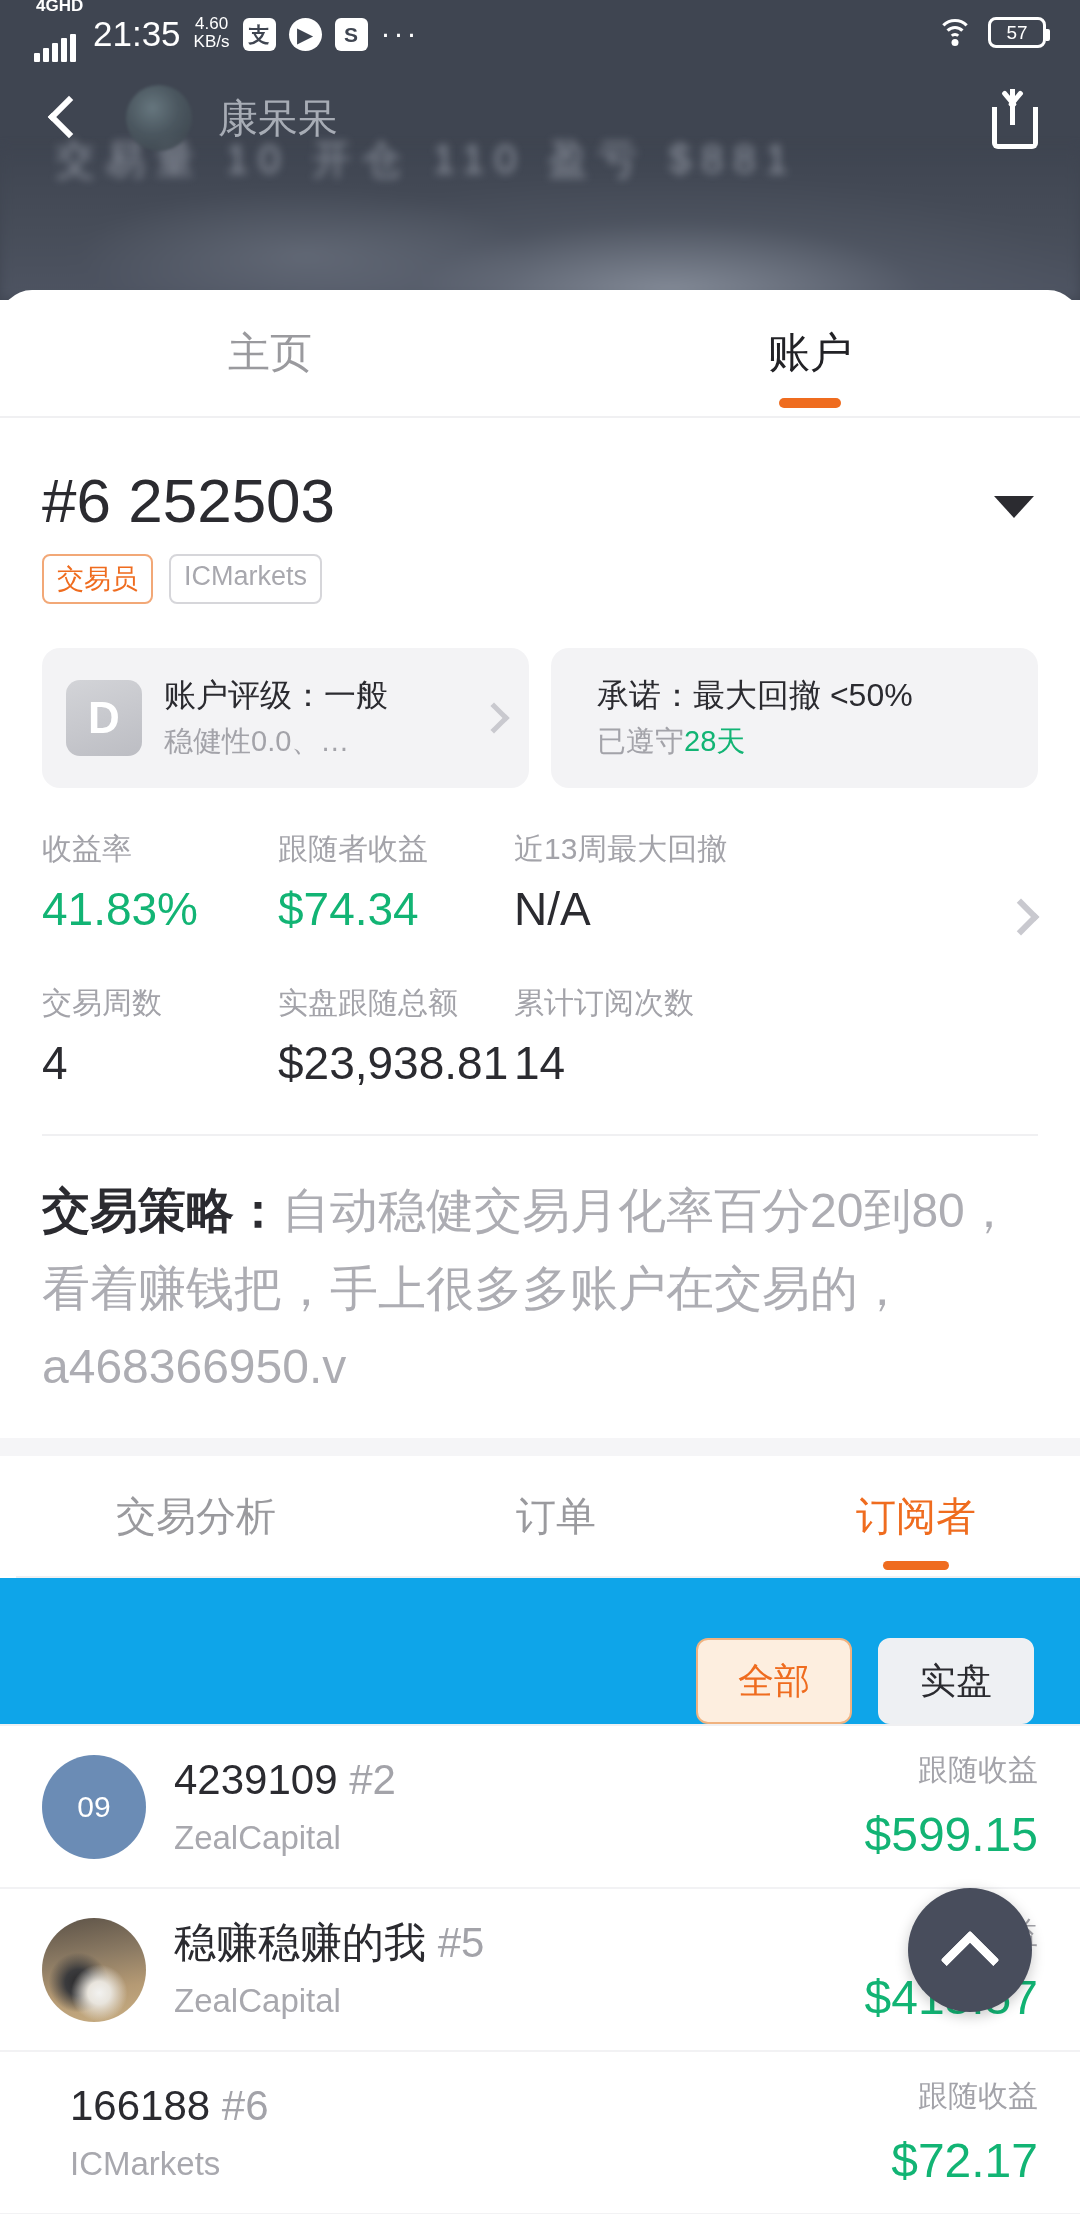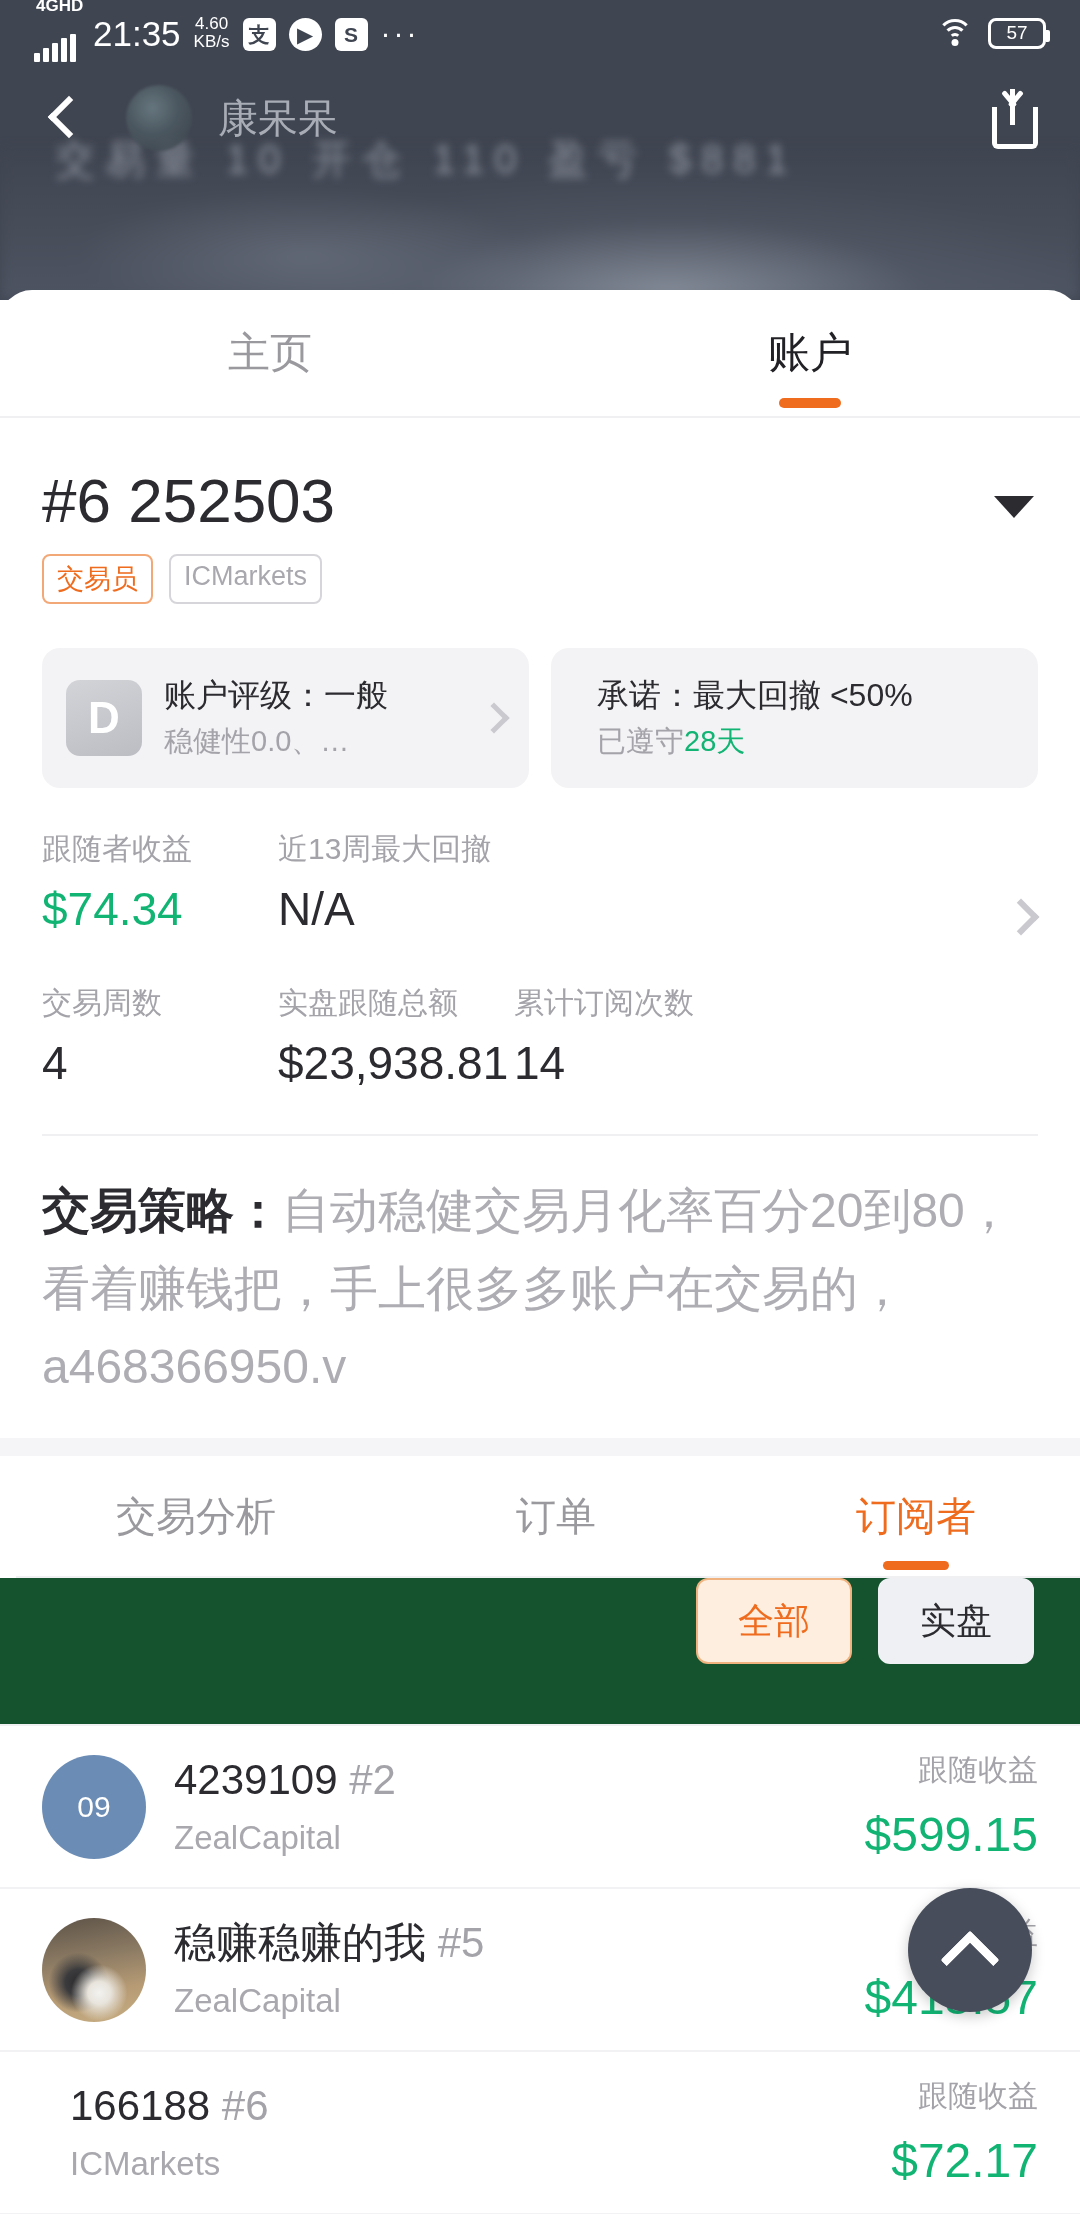--- a/index.html
+++ b/index.html
@@ -48,21 +48,21 @@
   .sig-bars i:nth-child(5){height:28px}
   .sb-time { font-size:35px; line-height:1; letter-spacing:0px; }
   .sb-speed { font-size:17px; line-height:1.08; text-align:center; }
   .sb-ic {
     width:33px; height:33px; border-radius:6px; background:#fff; color:#3f4551;
     display:flex; align-items:center; justify-content:center;
     font-size:21px; font-weight:bold;
   }
   .sb-ic.round { border-radius:50%; }
   .sb-dots { font-size:30px; letter-spacing:3px; line-height:0.6; padding-bottom:9px; }
-  .sb-right { margin-left:auto; display:flex; align-items:center; gap:14px; }
+  .sb-right { margin-left:auto; display:flex; align-items:flex-start; gap:14px; }
   .wifi { position:relative; width:38px; height:32px; }
   .wifi span {
     position:absolute; left:50%; transform:translateX(-50%);
     border:3.5px solid #fff; border-bottom-color:transparent;
     border-left-color:transparent; border-right-color:transparent;
     border-radius:50%;
   }
   .wifi span:nth-child(1){ width:36px; height:36px; top:2px; }
   .wifi span:nth-child(2){ width:24px; height:24px; top:9px; }
   .wifi span:nth-child(3){ width:12px; height:12px; top:16px; }
@@ -195,22 +195,22 @@
   .sub-tab.active span { color:#ef6c1f; }
   .sub-tab .bar {
     position:absolute; bottom:6px; left:50%; transform:translateX(-50%);
     width:66px; height:9px; border-radius:5px; background:#ef6c1f; display:none;
   }
   .sub-tab.active .bar { display:block; }
 
   
   .filters {
     position:absolute; left:0; top:1578px; width:1080px; height:148px;
-    display:flex; align-items:flex-start; justify-content:flex-end;
-    gap:26px; padding-right:46px; background:#14532d; border-bottom:2px solid #f0f0f2;
+    display:flex; align-items:flex-end; justify-content:flex-end;
+    gap:26px; padding-right:46px; background:#0ea5e9; border-bottom:2px solid #f0f0f2;
   }
   .chip {
     width:156px; height:86px; border-radius:12px;
     display:flex; align-items:center; justify-content:center;
     font-size:36px; cursor:pointer;
   }
   .chip.on { background:#fdeedf; border:2px solid #f0b27f; color:#ef6c1f; }
   .chip.off { background:#eef0f3; border:2px solid #eef0f3; color:#2b2b30; }
 
   
@@ -343,20 +343,24 @@
             <span>已遵守</span><span class="green">28天</span>
           </div>
         </div>
       </div>
     </div>
 
     <div class="stats">
       <div class="stats-chev"></div>
       <div class="srow">
         <div class="scell">
+          <div class="slabel">收益率</div>
+          <div class="sval green">41.83%</div>
+        </div>
+        <div class="scell">
           <div class="slabel">跟随者收益</div>
           <div class="sval green">$74.34</div>
         </div>
         <div class="scell wide">
           <div class="slabel">近13周最大回撤</div>
           <div class="sval">N/A</div>
         </div>
       </div>
       <div class="srow second">
         <div class="scell">

